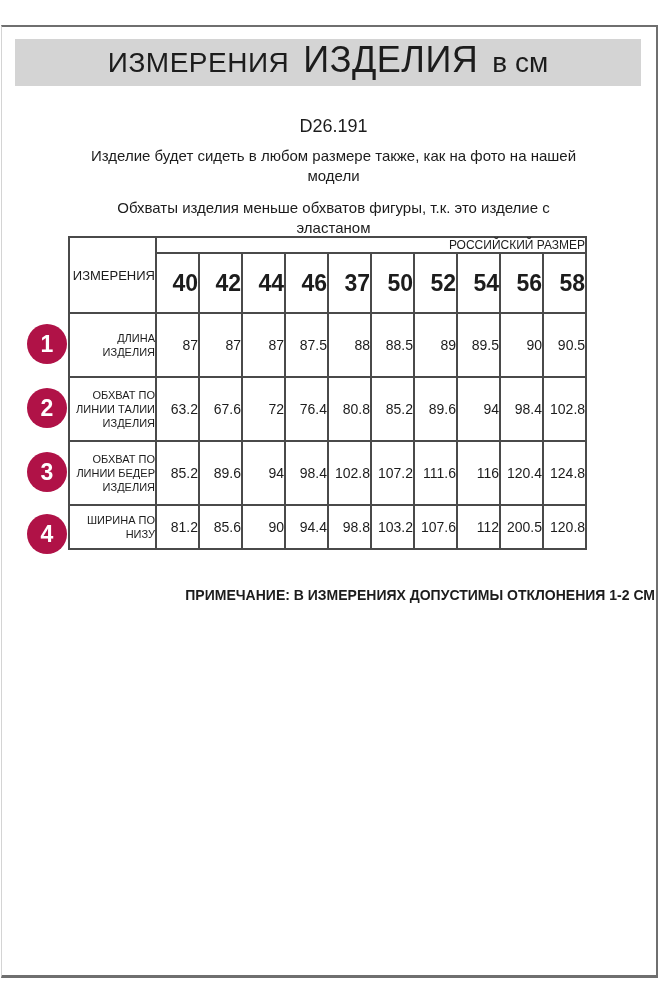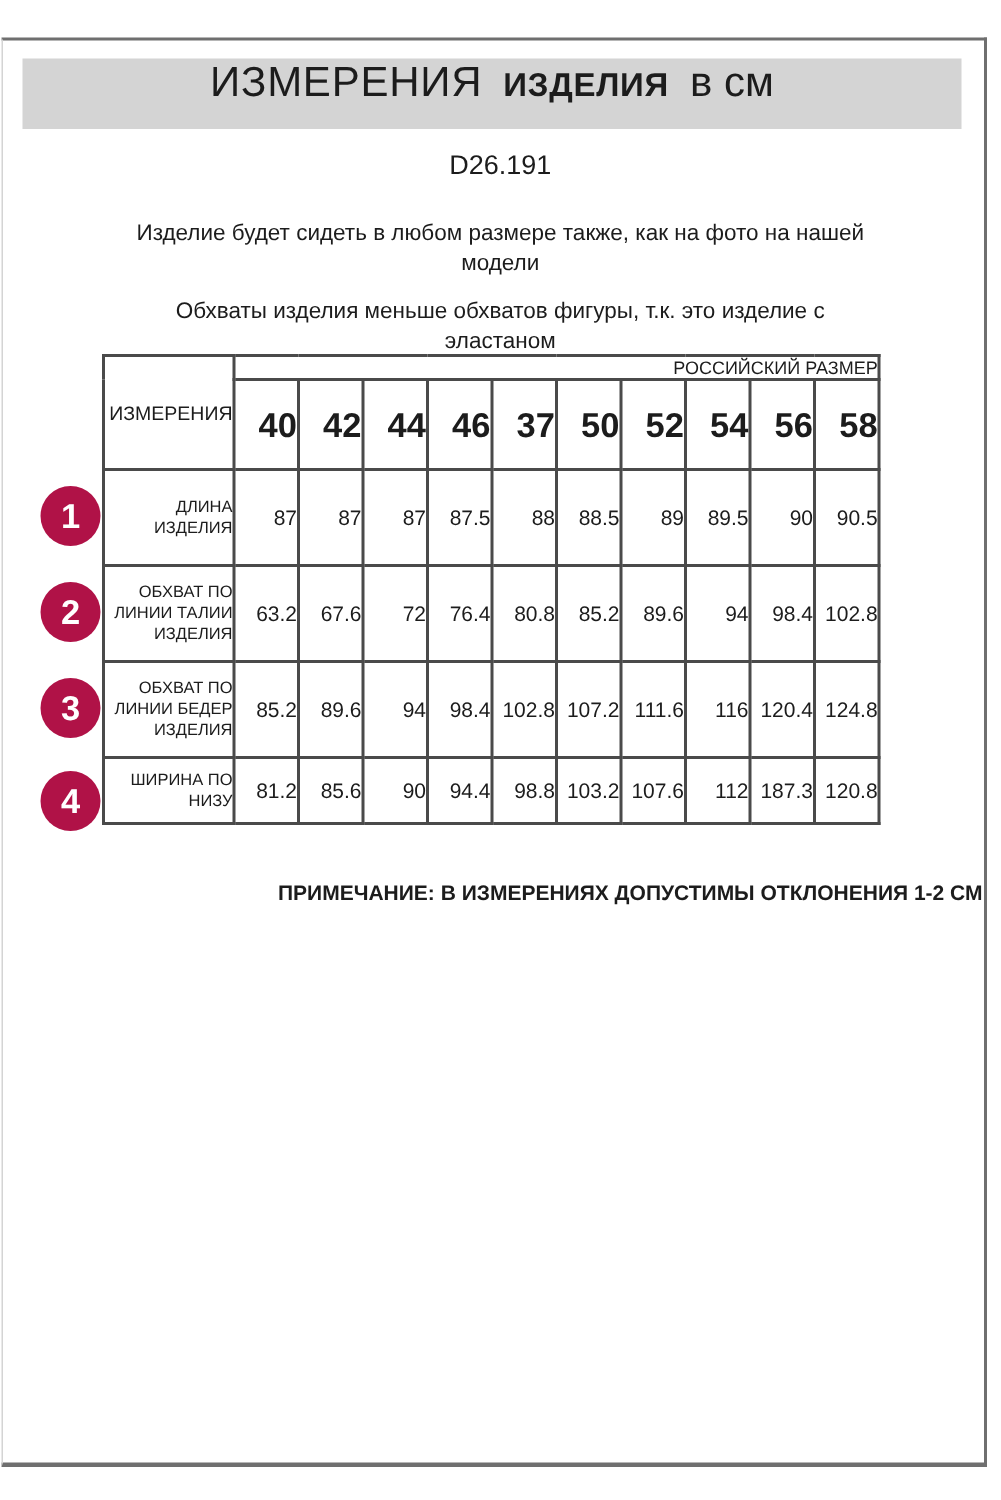--- a/index.html
+++ b/index.html
@@ -22,24 +22,24 @@
     pointer-events:none;
   }
   .band {
     position:absolute; left:15px; top:39px;
     width:626px; height:47px;
     background:var(--band,#d4d4d4);
     display:flex; align-items:baseline; justify-content:center;
     gap:14px;
   }
   .band .t1 { font-size:28px; font-weight:400; letter-spacing:0.5px; }
-  .band .t2 { font-size:22px; font-weight:700; letter-spacing:0.5px;text-align:center; }
+  .band .t2 { font-size:36px; font-weight:400; letter-spacing:0.5px;text-align:center; }
   .band .t3 { font-size:28px; font-weight:400; }
   .code {
-    position:absolute; left:0; top:100px; width:667px;
+    position:absolute; left:0; top:116px; width:667px;
     text-align:center; font-size:18px;
   }
   .para {
     position:absolute; left:0; width:667px;
     text-align:center; font-size:15px; line-height:20px;
     white-space:pre-line;
   }
   .para.p1 { top:131px; }
   .para.p2 { top:178px;margin-top:20px; }
 
@@ -170,21 +170,21 @@
           <tr class="data-row last">
             <td class="row-label">ШИРИНА ПО НИЗУ</td>
             <td class="value-cell">81.2</td>
             <td class="value-cell">85.6</td>
             <td class="value-cell">90</td>
             <td class="value-cell">94.4</td>
             <td class="value-cell">98.8</td>
             <td class="value-cell">103.2</td>
             <td class="value-cell">107.6</td>
             <td class="value-cell">112</td>
-            <td class="value-cell">187.3</td>
+            <td class="value-cell">200.5</td>
             <td class="value-cell">120.8</td>
           </tr>
         </tbody>
     </table>
     <div id="badges">
         <div class="badge" style="top: 88px;">1</div>
         <div class="badge" style="top: 152px;">2</div>
         <div class="badge" style="top: 216px;">3</div>
         <div class="badge" style="top: 278px;">4</div>
       </div>

